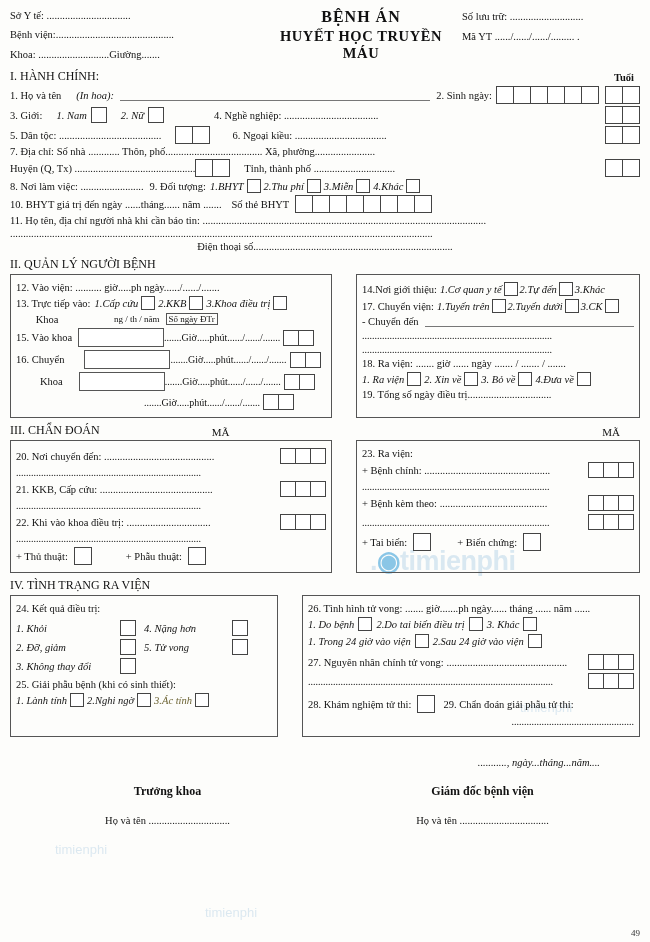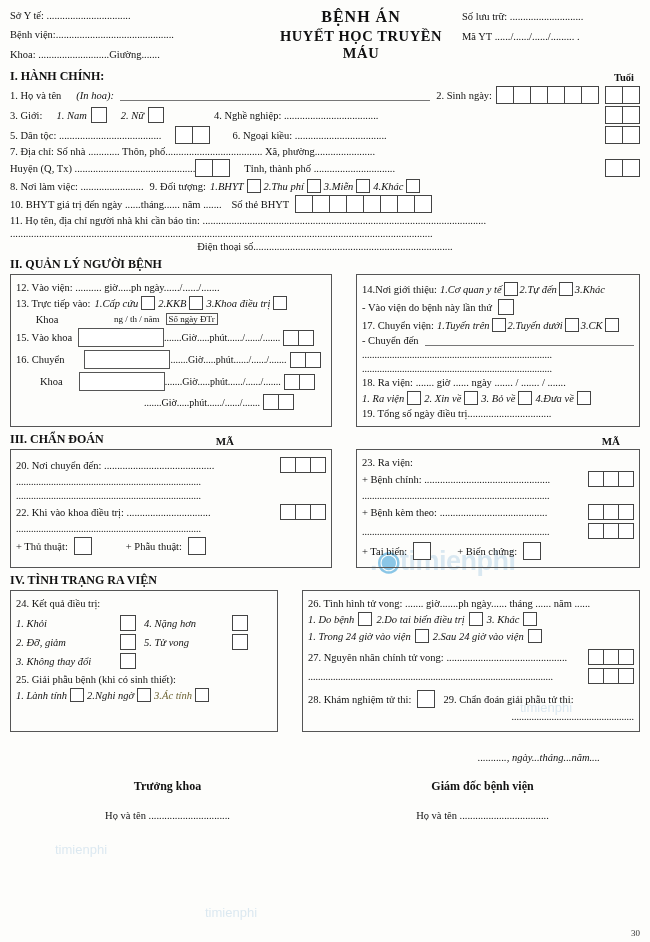--- a/index.html
+++ b/index.html
@@ -22,21 +22,21 @@
   .wm-s { font-size:13px; opacity:.35; color:#9fc3de; }
 
   
   .hdr { display:flex; align-items:flex-start; }
   .hdr-left { width:250px; line-height:1.85; }
   .hdr-mid { flex:1; text-align:center; padding-top:2px; }
   .hdr-mid .t1 { font-size:16px; font-weight:bold; letter-spacing:1px; }
   .hdr-mid .t2 { font-size:14.5px; font-weight:bold; letter-spacing:.6px; margin-top:2px; }
   .hdr-right { width:178px; line-height:1.95; text-align:left; padding-top:1px; }
 
-  .sec-title { font-weight:bold; font-size:12px; margin:5px 0 2px 0; }
+  .sec-title { font-weight:normal; font-size:12px; margin:5px 0 2px 0; }
   .row { display:flex; align-items:center; margin:2px 0; }
   .lbl { white-space:nowrap; }
   .it { font-style:italic; }
 
   
   .bx { display:inline-block; width:16px; height:16px; border:1px solid #444; background:#fff; vertical-align:middle; }
   .bx.sm { width:14px; height:14px; }
   .bx.lg { width:18px; height:18px; }
   .bxgrp { display:inline-flex; }
   .bxgrp .bx { margin-left:-1px; }
@@ -271,24 +271,20 @@
     <div class="panel" style="flex:1">
       <div class="ln">
         <span>14.Nơi giới thiệu:</span>
         <span class="it" style="margin-left:3px">1.Cơ quan y tế</span>
         <span class="bx sm" style="margin:0 2px"></span>
         <span class="it">2.Tự đến</span>
         <span class="bx sm" style="margin:0 2px"></span>
         <span class="it">3.Khác</span>
       </div>
       <div class="ln">
-        <span>- Vào viện do bệnh này lần thứ</span>
-        <span class="bx" style="margin-left:6px"></span>
-      </div>
-      <div class="ln">
         <span>17. Chuyển viện:</span>
         <span class="it" style="margin-left:3px">1.Tuyến trên</span>
         <span class="bx sm" style="margin:0 2px"></span>
         <span class="it">2.Tuyến dưới</span>
         <span class="bx sm" style="margin:0 2px"></span>
         <span class="it">3.CK</span>
         <span class="bx sm" style="margin:0 2px"></span>
       </div>
       <div class="ln">
         <span>- Chuyển đến</span>
@@ -325,20 +321,28 @@
     <div class="panel" style="width:322px">
       <div class="ln">
         <span style="flex:1">20. Nơi chuyển đến: ..........................................</span>
         <span class="bxgrp">
             <span class="bx"></span>
             <span class="bx"></span>
             <span class="bx"></span>
           </span>
       </div>
       <div class="ln small">..........................................................................</div>
+      <div class="ln">
+        <span style="flex:1">21. KKB, Cấp cứu: ...........................................</span>
+        <span class="bxgrp">
+            <span class="bx"></span>
+            <span class="bx"></span>
+            <span class="bx"></span>
+          </span>
+      </div>
       <div class="ln small">..........................................................................</div>
       <div class="ln">
         <span style="flex:1">22. Khi vào khoa điều trị: ................................</span>
         <span class="bxgrp">
             <span class="bx"></span>
             <span class="bx"></span>
             <span class="bx"></span>
           </span>
       </div>
       <div class="ln small">..........................................................................</div>
@@ -486,14 +490,14 @@
     <div>
       <div class="b">Trưởng khoa</div>
       <div class="n">Họ và tên ...............................</div>
     </div>
     <div>
       <div class="b">Giám đốc bệnh viện</div>
       <div class="n">Họ và tên ..................................</div>
     </div>
   </div>
 
-  <div class="pgnum">30</div>
+  <div class="pgnum">49</div>
 </div>
 
 </body></html>

